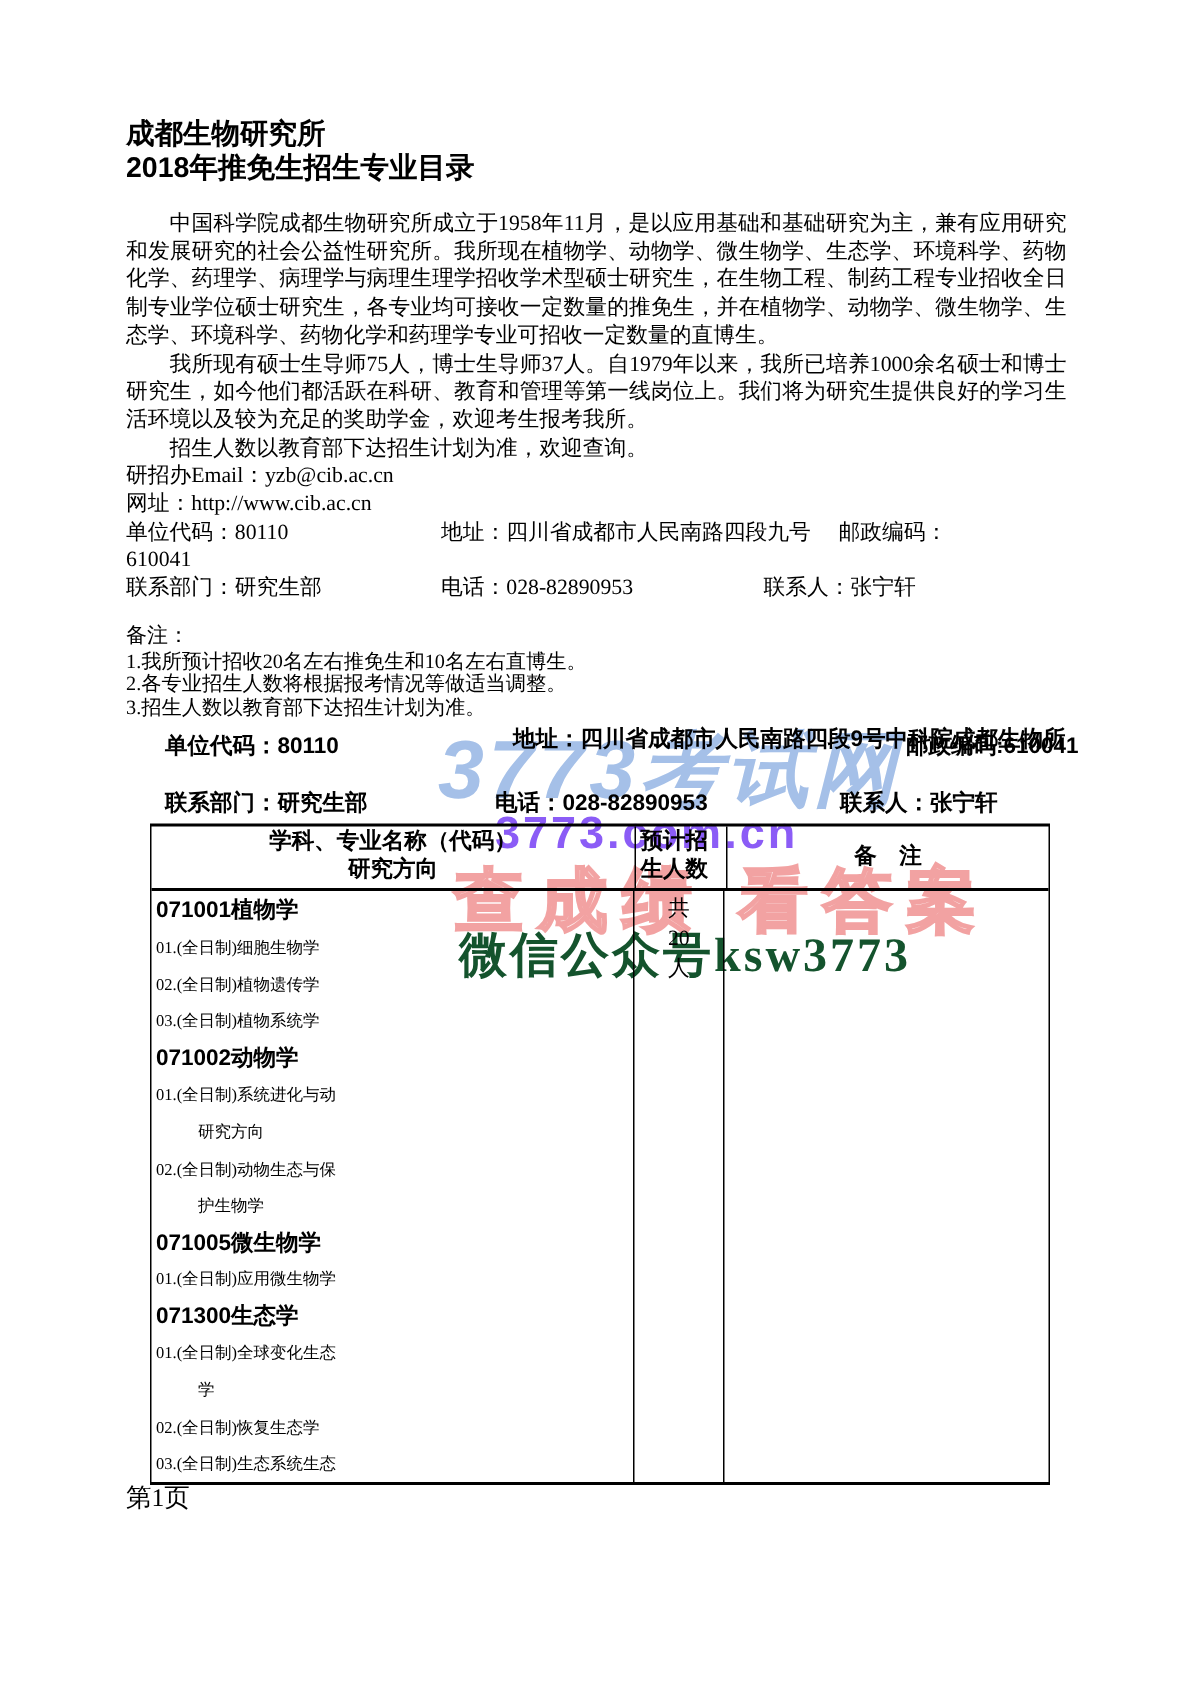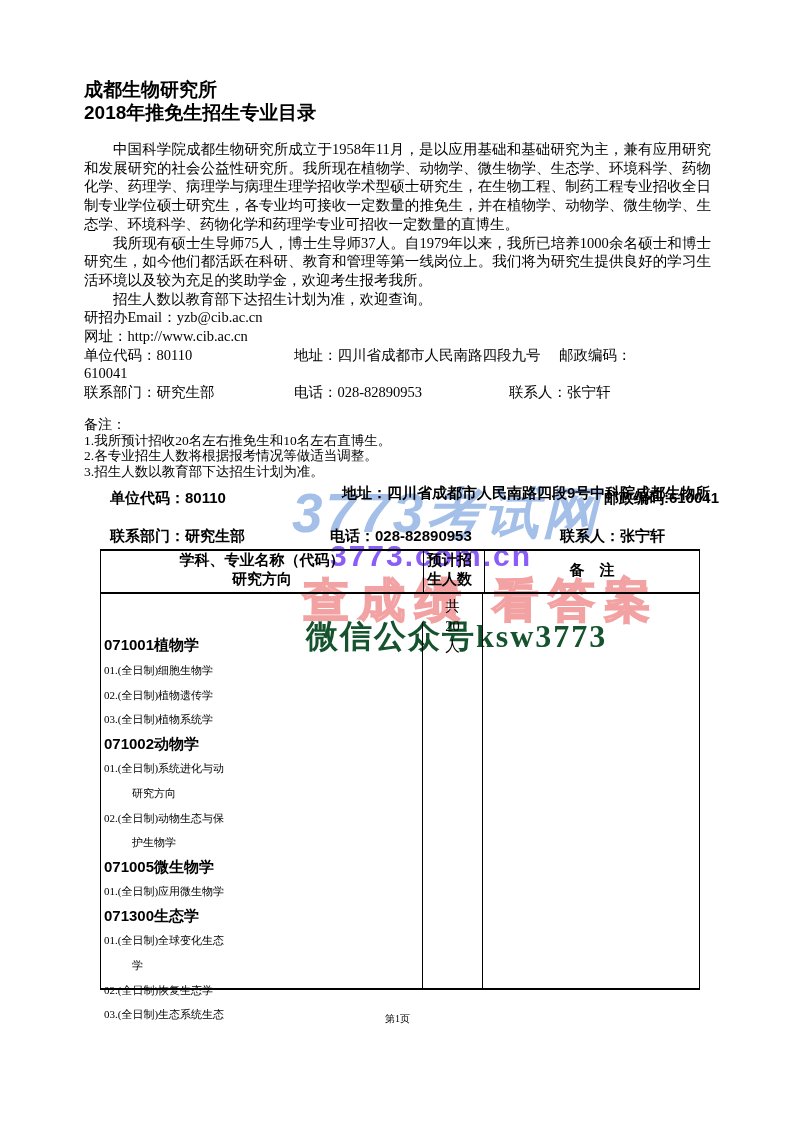--- a/index.html
+++ b/index.html
@@ -73,31 +73,31 @@
   }
   .thead{
     display:flex;border-bottom:2px solid #000;
     font-family:Liberation Mono, monospace;
     font-weight:bold;font-size:15px;justify-content:space-between;
   }
   .th1{width:322px;border-right:1px solid #000;text-align:center;line-height:19px;padding:1px 0;}
   .th2{width:57px;border-right:1px solid #000;line-height:19px;padding:1px 0 1px 3px;}
   .th3{flex:1;text-align:center;line-height:41px;}
   .tbody{display:flex;height:394px;}
-  .tb1{width:322px;border-right:1px solid #000;padding-top:11px;box-sizing:border-box;margin-top:28px;}
+  .tb1{width:322px;border-right:1px solid #000;padding-top:1px;box-sizing:border-box;}
   .tb2{width:60px;border-right:1px solid #000;text-align:center;
        font-size:14.5px;line-height:20px;padding-top:2px;box-sizing:border-box;}
   .tb3{flex:1;}
   .trow{font-size:11px;line-height:24.6px;padding-left:3px;white-space:nowrap;}
   .trow.bold{
     font-family:"Liberation Sans","DejaVu Sans",sans-serif;
     font-weight:bold;font-size:15px;
   }
   .trow.indent{padding-left:31px;}
-  .footer{margin-top:20px;text-align:center;font-size:10px;line-height:18px;}
+  .footer{font-size:17px;line-height:18px;}
 </style>
 </head>
 <body>
 
 <div class="page">
 
   <div class="wm wm-brand" style="color: rgb(165, 192, 232); font-style: italic;">3773考试网</div>
   <div class="wm wm-domain" style="color: #8b5cf6; text-align: center;">3773.com.cn</div>
   <div class="wm wm-slogan" style="color: rgba(245, 170, 170, 0.22);">查成绩 看答案</div>
   <div class="wm wm-wechat" style="color: #14532d; font-weight: bold;">微信公众号ksw3773</div>

